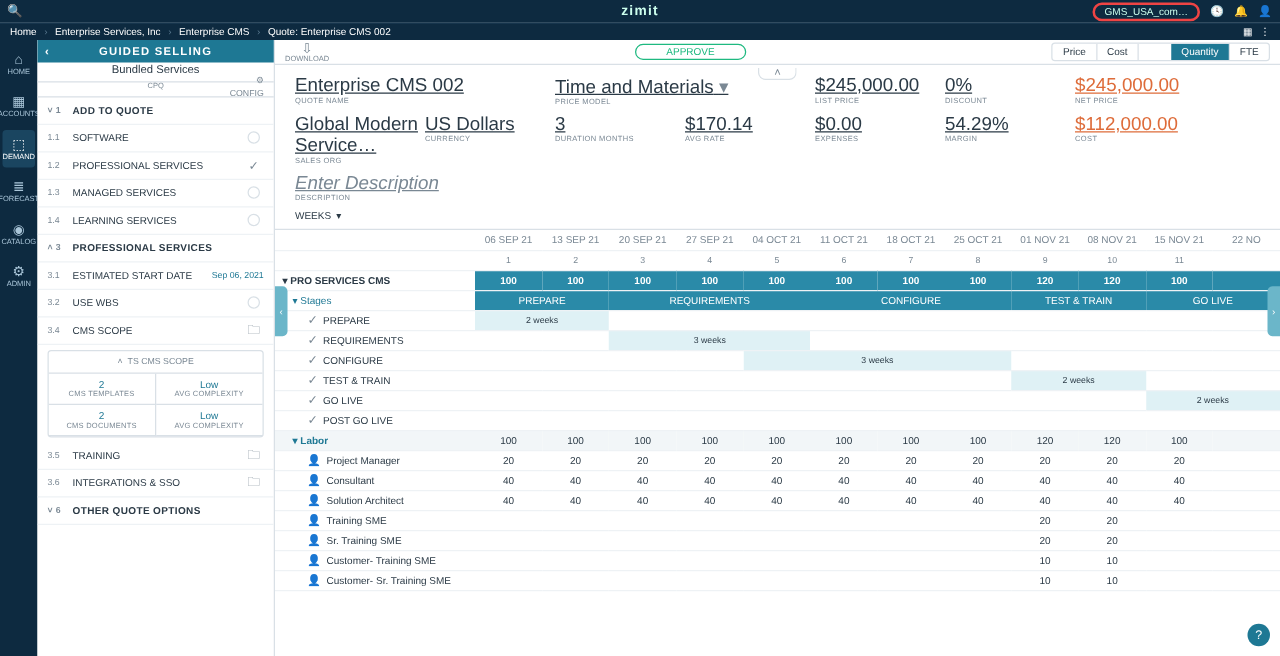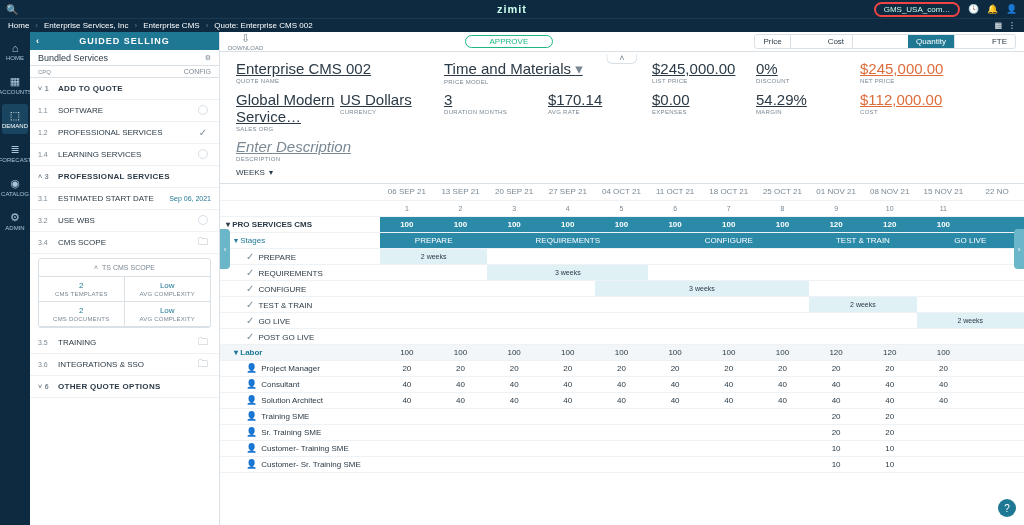--- a/index.html
+++ b/index.html
@@ -18,21 +18,21 @@
 .crumb span.sep{color:#5a7a90;}
 .crumb-right{margin-left:auto;display:flex;gap:6px;}
 .main{display:flex;height:493px;}
 .iconrail{width:30px;background:var(--navy);display:flex;flex-direction:column;align-items:center;padding-top:4px;gap:4px;}
 .rail-item{width:26px;height:30px;display:flex;flex-direction:column;align-items:center;justify-content:center;gap:1px;color:#a9c5d8;font-size:6px;border-radius:3px;cursor:pointer;}
 .rail-item.active{background:#1a4560;color:#fff;}
 .rail-item .ico{font-size:11px;}
 .sidebar{width:190px;background:#fff;border-right:1px solid var(--bd);display:flex;flex-direction:column;}
 .side-head{height:18px;background:var(--teal);color:#fff;display:flex;align-items:center;justify-content:center;font-size:9px;letter-spacing:1px;font-weight:600;position:relative;}
 .side-head .caret{position:absolute;left:6px;}
-.side-sub{height:16px;display:flex;align-items:center;padding:0 8px;border-bottom:1px solid var(--bd);}
+.side-sub{height:16px;display:flex;align-items:center;padding:0 8px;border-bottom:1px solid var(--bd);flex-direction:column;}
 .side-sub .r{margin-left:auto;color:var(--mut);font-size:7px;}
 .tree{flex:1;overflow-y:auto;font-size:8px;}
 .trow{display:flex;align-items:center;height:22px;padding:0 8px;border-bottom:1px solid #eef2f5;}
 .trow.sec{font-size:8px;font-weight:600;letter-spacing:.3px;}
 .trow .num{width:20px;color:var(--mut);font-size:7px;}
 .trow .lab{flex:1;}
 .trow .ind{width:16px;text-align:center;color:var(--mut);}
 .circle{width:10px;height:10px;border:1px solid var(--bd);border-radius:50%;display:inline-block;}
 .check{color:var(--teal);font-size:10px;}
 .folder{color:#6cb0cc;font-size:10px;}
@@ -44,21 +44,21 @@
 .sc:nth-child(2n){border-right:none;}
 .sc .v{color:var(--teal);font-size:8px;}
 .sc .t{font-size:6px;color:var(--mut);margin-top:1px;letter-spacing:.2px;}
 .apply-wrap{height:30px;display:flex;align-items:center;justify-content:center;border-top:1px solid var(--bd);margin-top:auto;}
 .apply{border:1px solid var(--btn);color:var(--btn);background:#fff;border-radius:10px;padding:2px 14px;font-size:8px;letter-spacing:1px;cursor:pointer;}
 .content{flex:1;display:flex;flex-direction:column;overflow:hidden;position:relative;}
 .toolbar{height:20px;display:flex;align-items:center;padding:0 8px;gap:10px;border-bottom:1px solid var(--bd);}
 .dl{display:flex;flex-direction:column;align-items:center;font-size:6px;color:var(--mut);}
 .dl .ico{font-size:11px;}
 .approve{border:1px solid var(--btn);color:var(--btn);background:#fff;border-radius:9px;padding:1px 24px;font-size:8px;cursor:pointer;}
-.seg{margin-left:auto;display:flex;border:1px solid var(--bd);border-radius:3px;overflow:hidden;gap:29px;}
+.seg{margin-left:auto;display:flex;border:1px solid var(--bd);border-radius:3px;overflow:hidden;}
 .seg div{padding:2px 8px;font-size:8px;border-right:1px solid var(--bd);cursor:pointer;}
 .seg div:last-child{border:none;}
 .seg .on{background:var(--teal);color:#fff;margin-left:26px;}
 .collapse-tab{font-size:9px;color:var(--mut);cursor:pointer;position:absolute;left:50%;transform:translateX(-50%);top:22px;background:#fff;border:1px solid var(--bd);border-top:none;border-radius:0 0 6px 6px;padding:0 12px;line-height:9px;}
 .info{padding:8px 16px 6px;display:flex;flex-direction:column;gap:6px;border-bottom:1px solid var(--bd);}
 .info-row{display:grid;grid-template-columns:100px 100px 100px 100px 100px 100px 1fr;gap:4px;}
 .ic .v{font-size:15px;text-decoration:underline;}
 .ic .t{font-size:6px;color:var(--mut);letter-spacing:.3px;margin-top:1px;}
 .ic .price{color:var(--price);}
 .dd{font-size:8px;color:var(--txt);display:flex;align-items:center;gap:4px;}
@@ -160,20 +160,25 @@
           <span class="num">1.1</span>
           <span class="lab">SOFTWARE</span>
           <span class="ind"><span class="circle"></span></span>
         </div>
       <div class="trow">
           <span class="num">1.2</span>
           <span class="lab">PROFESSIONAL SERVICES</span>
           <span class="ind check">✓</span>
         </div>
       <div class="trow">
+          <span class="num">1.3</span>
+          <span class="lab">MANAGED SERVICES</span>
+          <span class="ind"><span class="circle"></span></span>
+        </div>
+      <div class="trow">
           <span class="num">1.4</span>
           <span class="lab">LEARNING SERVICES</span>
           <span class="ind"><span class="circle"></span></span>
         </div>
       <div class="trow sec">
           <span class="num">˄ <span>3</span></span>
           <span class="lab">PROFESSIONAL SERVICES</span>
         </div>
       <div class="trow">
           <span class="num">3.1</span>

